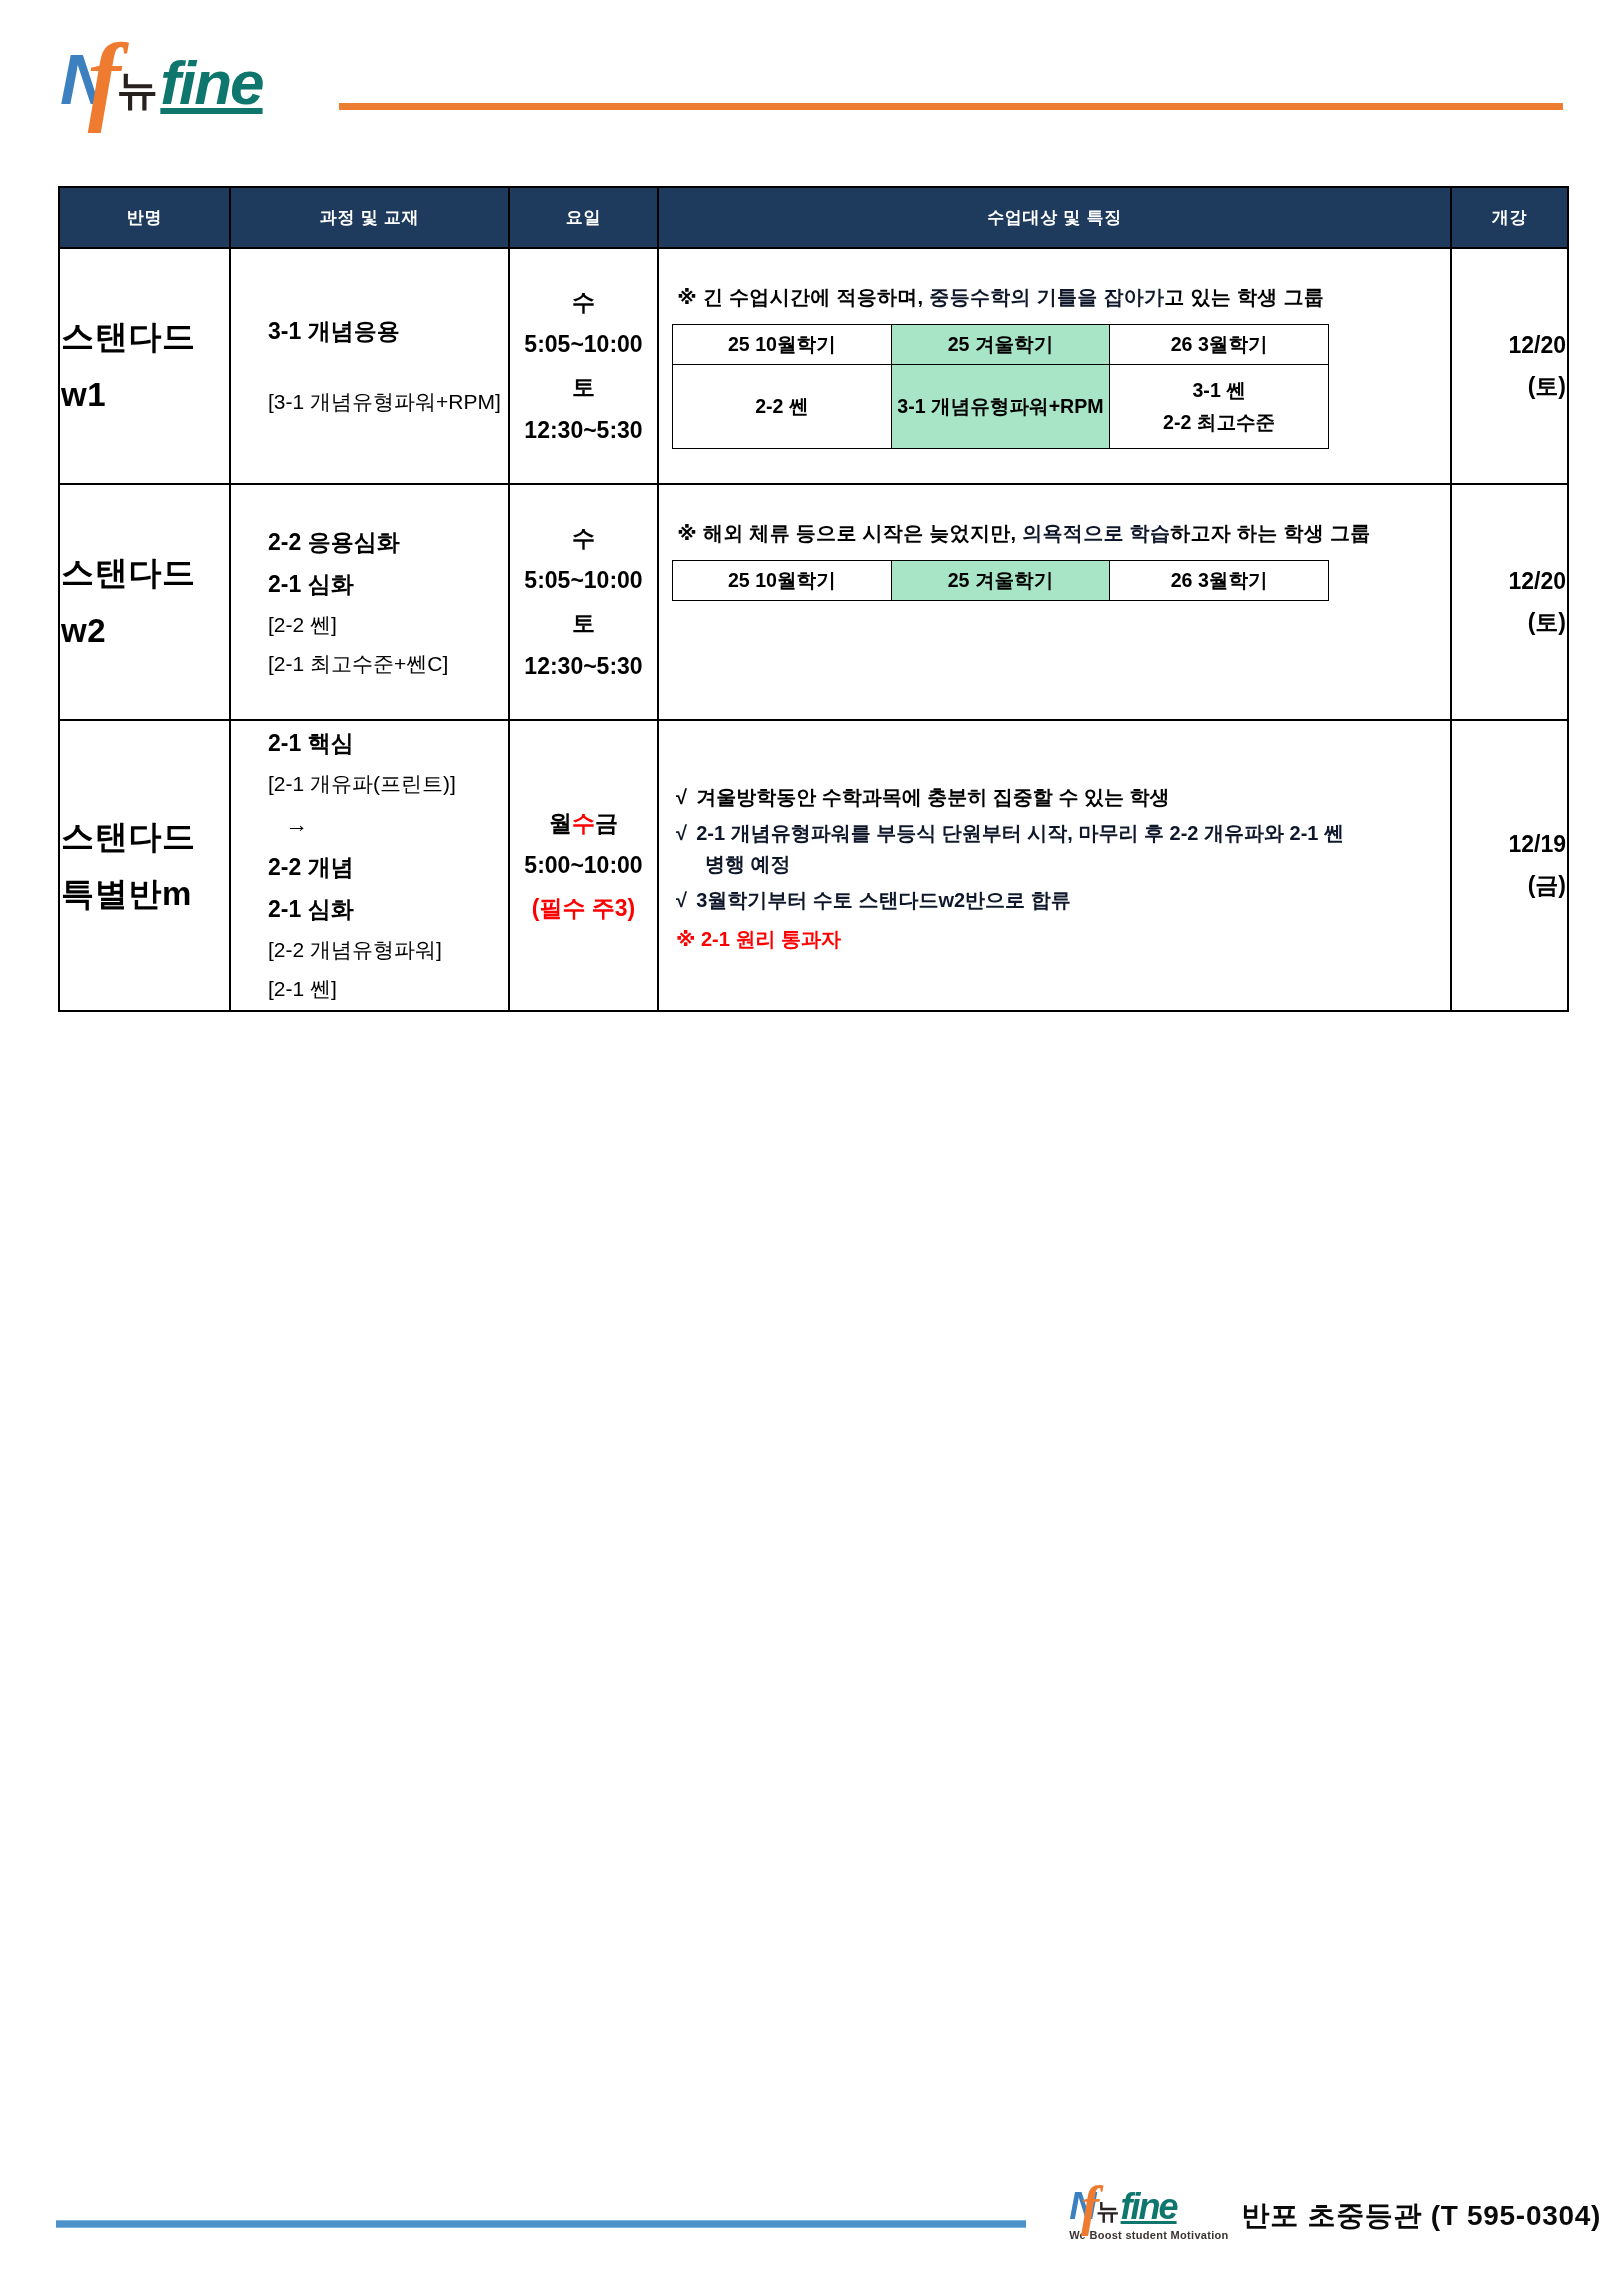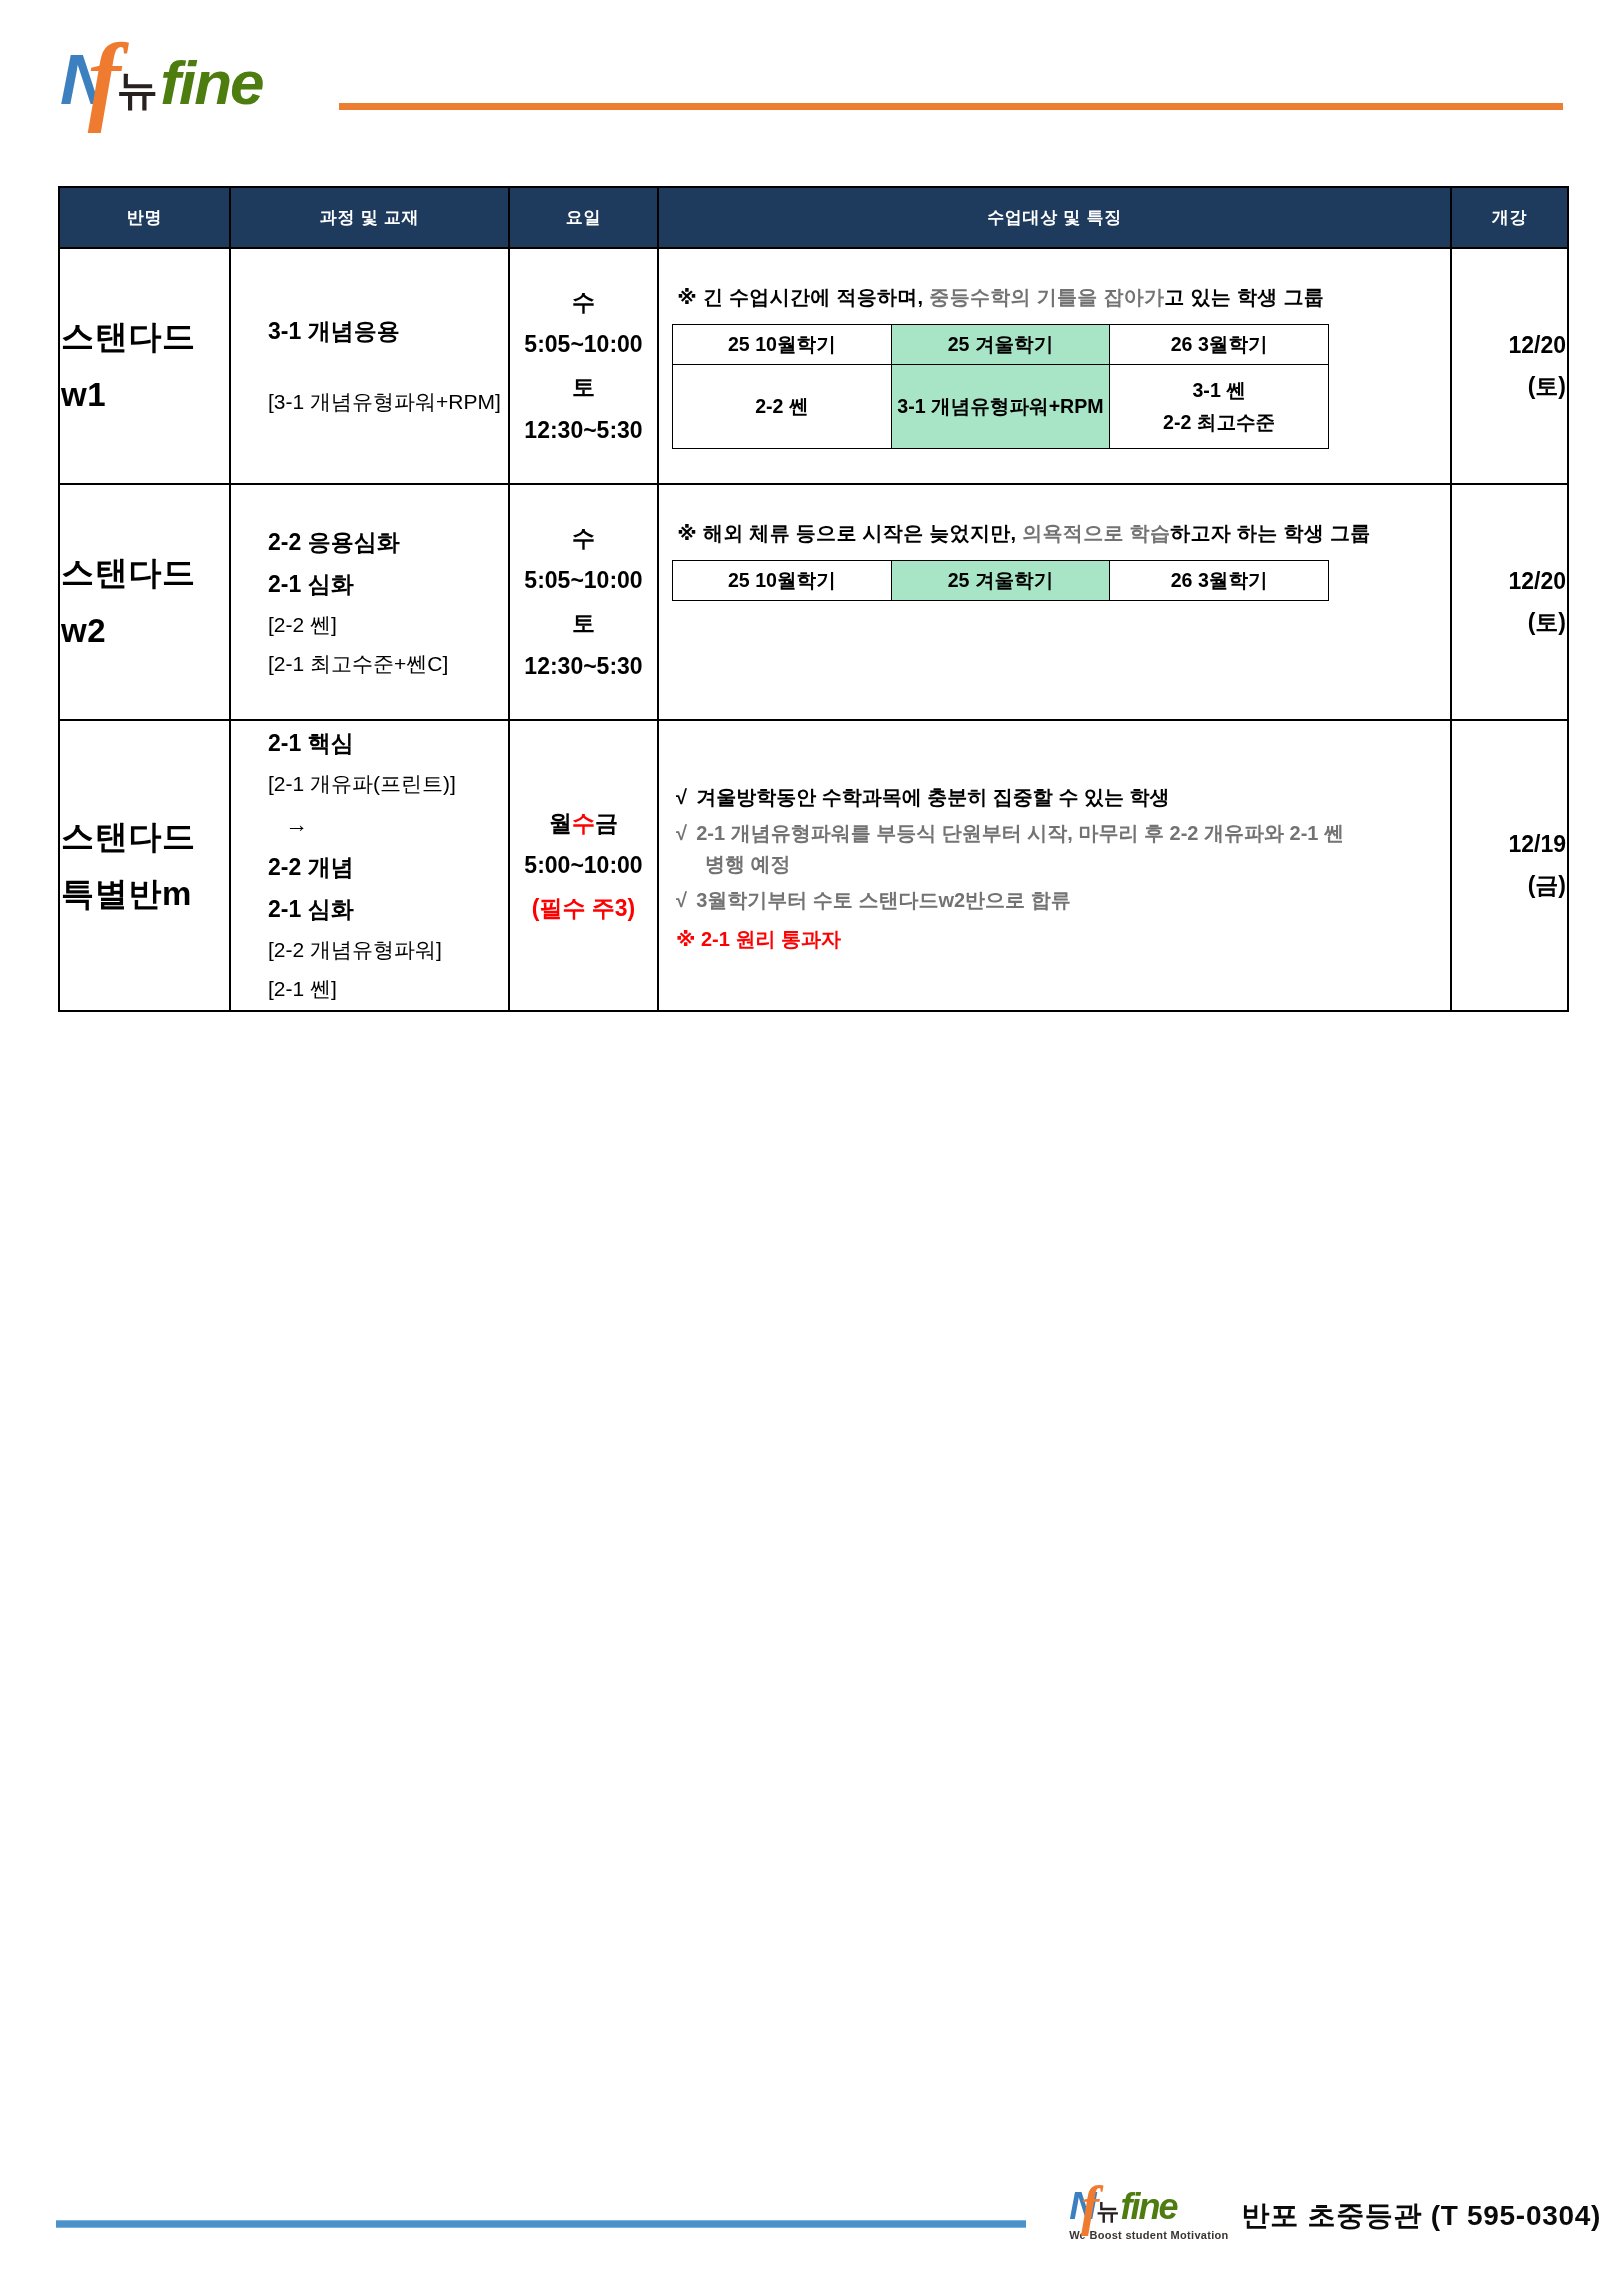--- a/index.html
+++ b/index.html
@@ -5,21 +5,21 @@
   html,body{margin:0;padding:0;background:#ffffff;}
   .page{position:relative;width:1623px;height:2295px;background:#ffffff;overflow:hidden;
         font-family:"Liberation Sans","DejaVu Sans",sans-serif;color:#000;}
 
   
   .brand{display:flex;align-items:baseline;}
   .brand .l-n{font-style:italic;font-weight:900;color:#3c80c0;letter-spacing:-3.9px;}
   .brand .l-f{font-family:"Liberation Serif","DejaVu Serif",serif;font-style:italic;font-weight:700;
               color:#ef7b30;line-height:.8;}
   .brand .l-nyu{font-weight:900;color:#27211f;}
-  .brand .l-fine{font-style:italic;font-weight:900;color:#4d7c0f;letter-spacing:-2px;}
+  .brand .l-fine{font-style:italic;font-weight:900;color:#0f766e;letter-spacing:-2px;text-decoration:underline;}
   .brand-top{position:absolute;left:60px;top:31px;}
   .brand-top .l-n{font-size:71px;}
   .brand-top .l-f{font-size:99px;margin:0 -7.9px 0 -19.6px;position:relative;top:7.9px;}
   .brand-top .l-nyu{font-size:41px;margin:0 2.6px 0 3.9px;}
   .brand-top .l-fine{font-size:62px;}
 
   .top-line{position:absolute;left:339px;top:103px;width:1224px;height:6.5px;background:#ed7d31;}
 
   
   table.main{position:absolute;left:58px;top:186px;width:1510px;border-collapse:collapse;table-layout:fixed;}
@@ -27,21 +27,21 @@
   table.main thead th{background:#1e3a5c;color:#ffffff;font-size:17px;font-weight:800;height:57px;
                       letter-spacing:0.7px;}
   td.c-name{text-align:left;vertical-align:middle;font-size:33px;font-weight:800;line-height:1.75;letter-spacing:0.7px;}
   td.c-course{vertical-align:middle;padding-left:37px;font-size:23px;}
   .course-line{font-weight:800;line-height:1.85;}
   .course-line.reg{font-weight:500;font-size:21px;}
   .course-line.arrow{padding-left:17px;}
   .course-gap{height:30px;}
   td.c-days{text-align:center;vertical-align:middle;font-size:23px;font-weight:800;line-height:1.85;}
   .red{color:#ff0000;}
-  .blue{color:#737373;}
+  .blue{color:#0f172a;}
   td.c-open{text-align:right;vertical-align:middle;font-size:23px;font-weight:700;line-height:1.8;}
 
   td.c-feat{vertical-align:top;padding:35px 0 0 0;}
   .feat-note{margin-left:18.3px;font-size:20px;font-weight:600;letter-spacing:0.3px;}
   .feat-note .blue{font-weight:800;}
 
   table.mini{width:657px;margin:13px 0 0 13px;border-collapse:collapse;table-layout:fixed;}
   table.mini td{border:1.3px solid #000;text-align:center;vertical-align:middle;
                 font-size:19.6px;font-weight:800;}
   table.mini tr.mini-head td{height:37px;}

